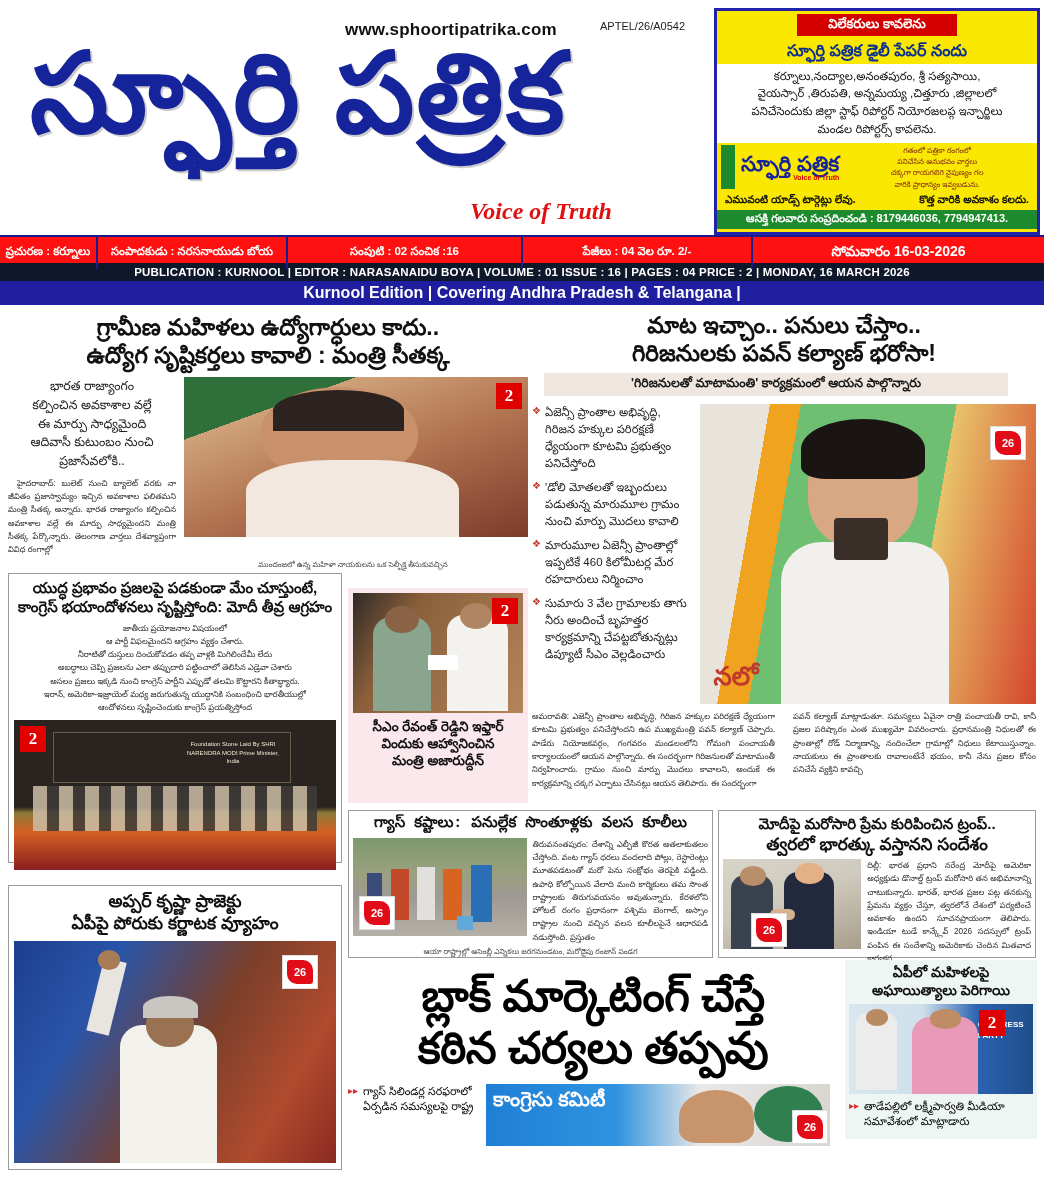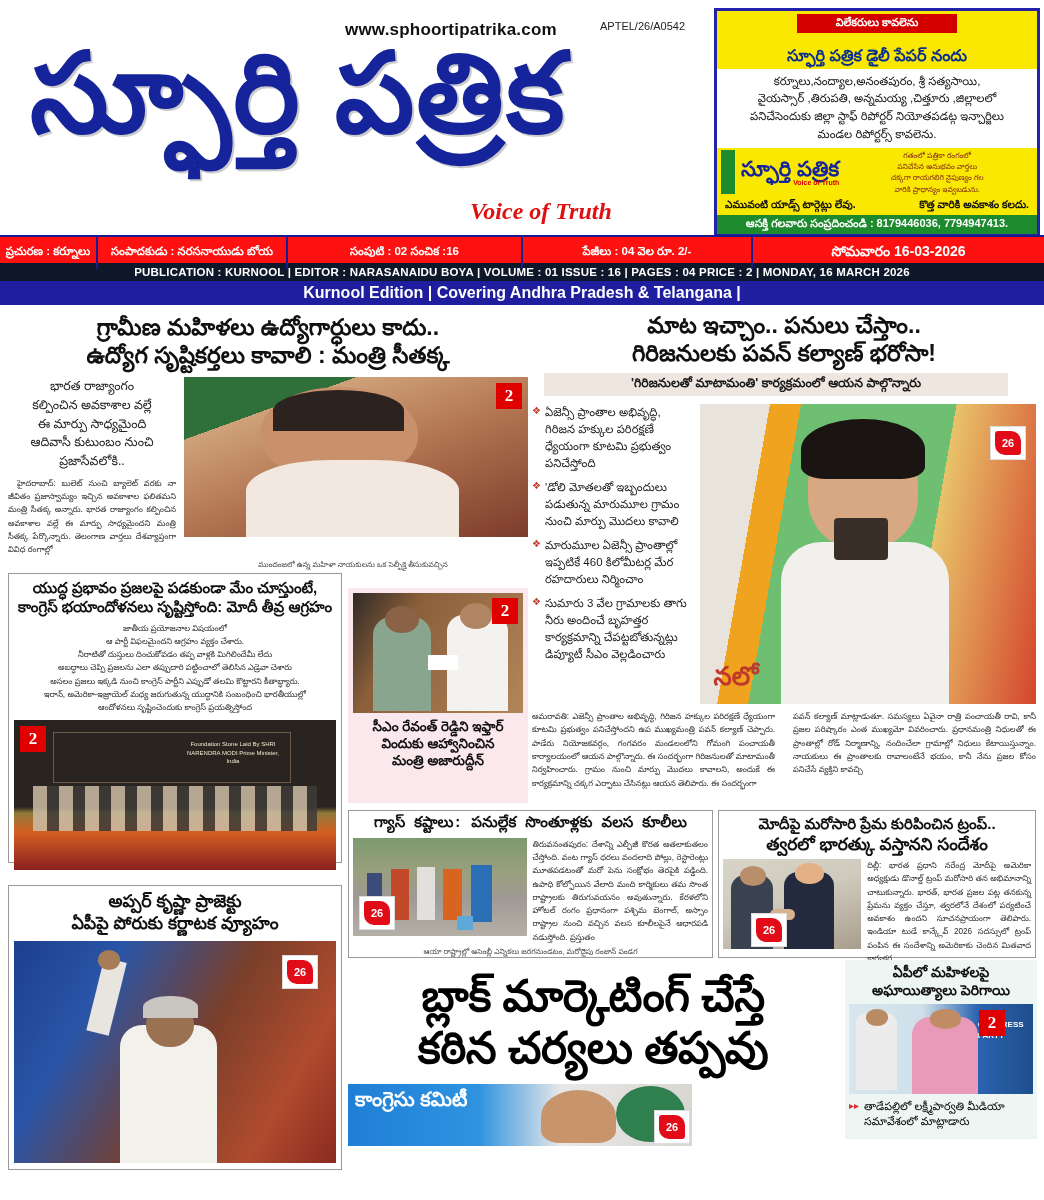--- a/index.html
+++ b/index.html
@@ -40,22 +40,22 @@
 
   
   .ad-box {
     width: 326px; margin-left: 4px; margin-top: 2px;
     border: 3px solid #2222aa; background: #fbe800;
     height: 227px; display: flex; flex-direction: column;
     font-size: 9px;
   }
   .ad-redbar {
     background: #d40000; color: #fff; font-weight: bold;
-    text-align: center; font-size: 11px; padding: 2px 0;
-    width: 160px; margin: 3px auto 12px auto;
+    text-align: center; font-size: 13px; padding: 2px 0;
+    width: 160px; margin: 3px auto 4px auto;
   }
   .ad-title {
     text-align: center; color: #0a2f8f; font-weight: bold;
     font-size: 16px; padding: 2px 4px 4px 4px; line-height: 1.1;
   }
   .ad-body {
     background: #fff; padding: 4px 6px; text-align: center;
     color: #111; font-size: 11.5px; line-height: 1.55; flex: 0 0 auto;
   }
   .ad-logo-row { display: flex; align-items: center; padding: 2px 4px; background:#fbe800; }
@@ -152,21 +152,21 @@
       <div class="mast-logo">స్ఫూర్తి పత్రిక</div>
       <div class="mast-tagline">Voice of Truth</div>
     </div>
 
     <div class="ad-box">
       <div class="ad-redbar">విలేకరులు కావలెను</div>
       <div class="ad-title">స్ఫూర్తి పత్రిక డెైలీ పేపర్ నందు</div>
       <div class="ad-body">
         <div>కర్నూలు,నంద్యాల,అనంతపురం, శ్రీ సత్యసాయి,</div>
         <div>వైయస్సార్ ,తిరుపతి, అన్నమయ్య ,చిత్తూరు ,జిల్లాలలో</div>
-        <div>పనిచేసెందుకు జిల్లా స్టాఫ్ రిపోర్టర్ నియోతపడట్గ ఇన్చార్జిలు</div>
+        <div>పనిచేసెందుకు జిల్లా స్టాఫ్ రిపోర్టర్ నియోరజలప్గ ఇన్చార్జిలు</div>
         <div>మండల రిపోర్టర్స్ కావలెను.</div>
       </div>
       <div class="ad-logo-row">
         <div class="ad-logo-green"></div>
         <div class="ad-logo-box">
           <div>స్ఫూర్తి పత్రిక</div>
           <div class="ad-logo-sub">Voice of Truth</div>
         </div>
         <div class="ad-note">
           <div>గతంలో పత్రికా రంగంలో</div>
@@ -340,20 +340,23 @@
         <div class="badge-logo" style="right:18px;top:14px;">
             <i>26</i>
           </div>
       </div>
     </div>
 
     <div style="position:absolute;left:348px;top:665px;width:490px;">
       <div class="hl-huge">బ్లాక్ మార్కెటింగ్ చేస్తే</div>
       <div class="hl-huge">కఠిన చర్యలు తప్పవు</div>
       <div style="display:flex;gap:8px;margin-top:10px;">
+        <ul class="arrows" style="width:130px;">
+          <li style="list-style:none;">గ్యాస్ సిలిండర్ల సరఫరాలో ఏర్పడిన సమస్యలపై రాష్ట్ర</li>
+        </ul>
         <div class="photo" style="width:344px;height:62px;background:linear-gradient(90deg,#1f7fd6 0%,#2f93e0 38%,#e8e8e8 62%,#d9d6d0 100%);">
           <div style="position:absolute;left:2%;top:8%;color:#fff;font-weight:bold;font-size:20px;line-height:1.05;">కాంగ్రెసు కమిటీ</div>
           <div style="position:absolute;left:56%;top:10%;width:22%;height:86%;background:#c7946c;border-radius:50% 50% 24% 24%;"></div>
           <div style="position:absolute;left:78%;top:4%;width:20%;height:90%;background:#2f7f4f;border-radius:50%;"></div>
           <div class="badge-logo" style="right:2px;bottom:2px;">
               <i>26</i>
             </div>
         </div>
       </div>
     </div>

